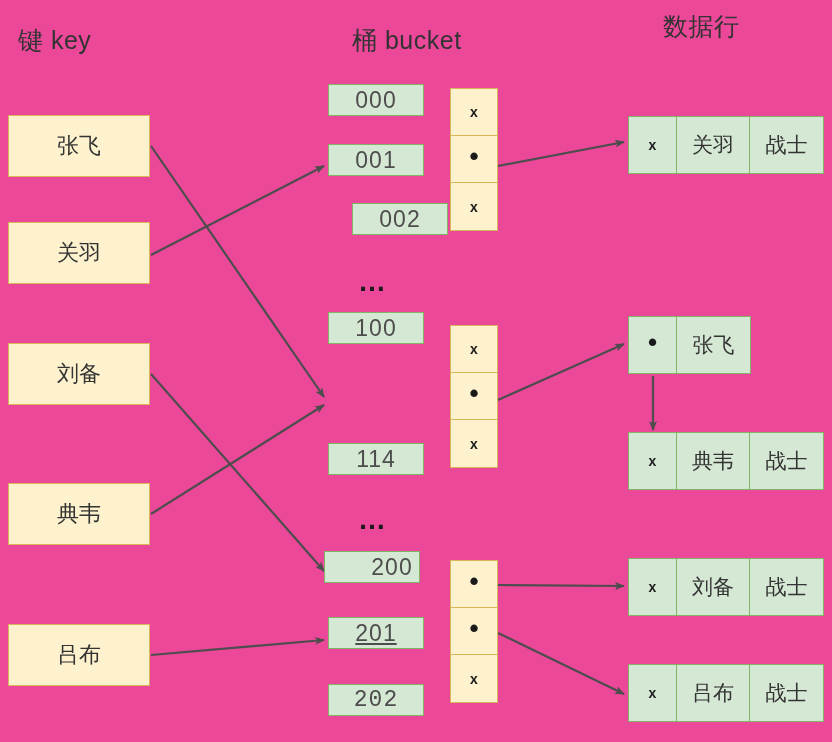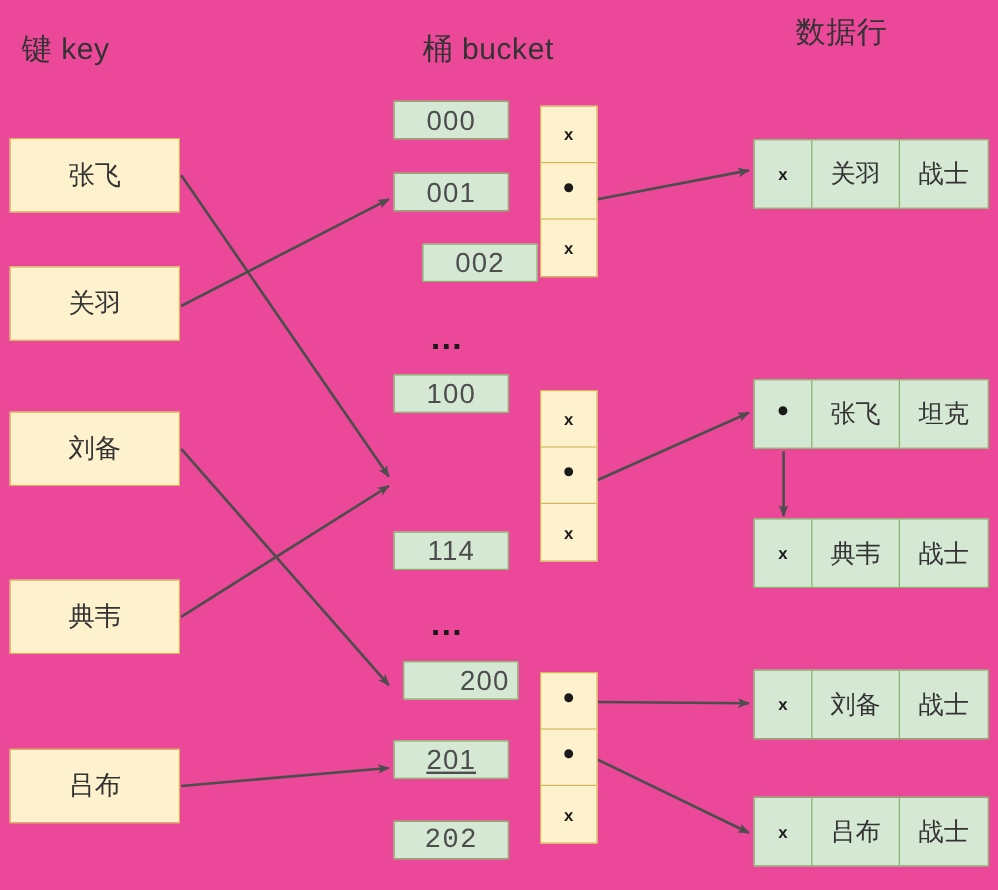--- a/index.html
+++ b/index.html
@@ -165,21 +165,21 @@
   <div class="key-box" style="left: 8px; top: 222px;">关羽</div>
   <div class="key-box" style="left: 8px; top: 343px;">刘备</div>
   <div class="key-box" style="left: 8px; top: 483px;">典韦</div>
   <div class="key-box" style="left: 8px; top: 624px;">吕布</div>
 
   <div class="bucket-box" style="left: 328px; top: 84px;">000</div>
   <div class="bucket-box" style="left: 328px; top: 144px;">001</div>
   <div class="bucket-box" style="left: 328px; top: 203px; margin-left: 24px;">002</div>
   <div class="bucket-box" style="left: 328px; top: 312px; text-align: center;">100</div>
   <div class="bucket-box" style="left: 328px; top: 443px;">114</div>
-  <div class="bucket-box" style="left: 336px; top: 551px; padding-left: 40px;">200</div>
+  <div class="bucket-box" style="left: 324px; top: 551px; padding-left: 40px;">200</div>
   <div class="bucket-box" style="left: 328px; top: 617px; text-decoration: underline;">201</div>
   <div class="bucket-box" style="left: 328px; top: 684px; font-family: Liberation Mono, monospace;">202</div>
 
   <div class="ellipsis" style="left: 358px; top: 268px;">…</div>
   <div class="ellipsis" style="left: 358px; top: 506px;">…</div>
 
   <div class="ptr-stack" style="left: 450px; top: 88px;">
       <div class="ptr-cell">x</div>
       <div class="ptr-cell dot">•</div>
       <div class="ptr-cell">x</div>
@@ -196,21 +196,20 @@
     </div>
 
   <div class="row-box" style="left: 628px; top: 116px;">
       <div class="row-cell ptr">x</div>
       <div class="row-cell name">关羽</div>
       <div class="row-cell role">战士</div>
     </div>
   <div class="row-box" style="left: 628px; top: 316px;">
       <div class="row-cell ptr dot">•</div>
       <div class="row-cell name">张飞</div>
-      <div class="row-cell role">坦克</div>
     </div>
   <div class="row-box" style="left: 628px; top: 432px;">
       <div class="row-cell ptr">x</div>
       <div class="row-cell name">典韦</div>
       <div class="row-cell role">战士</div>
     </div>
   <div class="row-box" style="left: 628px; top: 558px;">
       <div class="row-cell ptr">x</div>
       <div class="row-cell name">刘备</div>
       <div class="row-cell role">战士</div>

